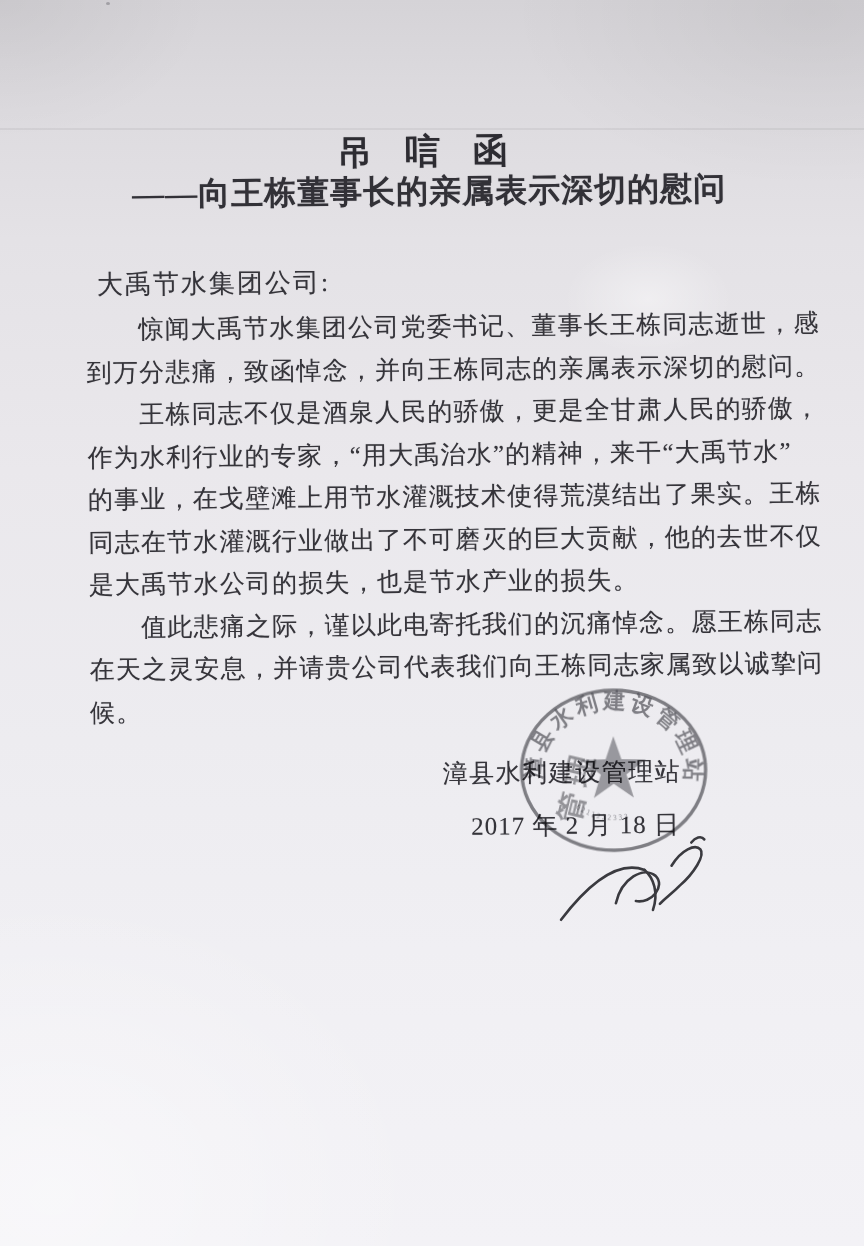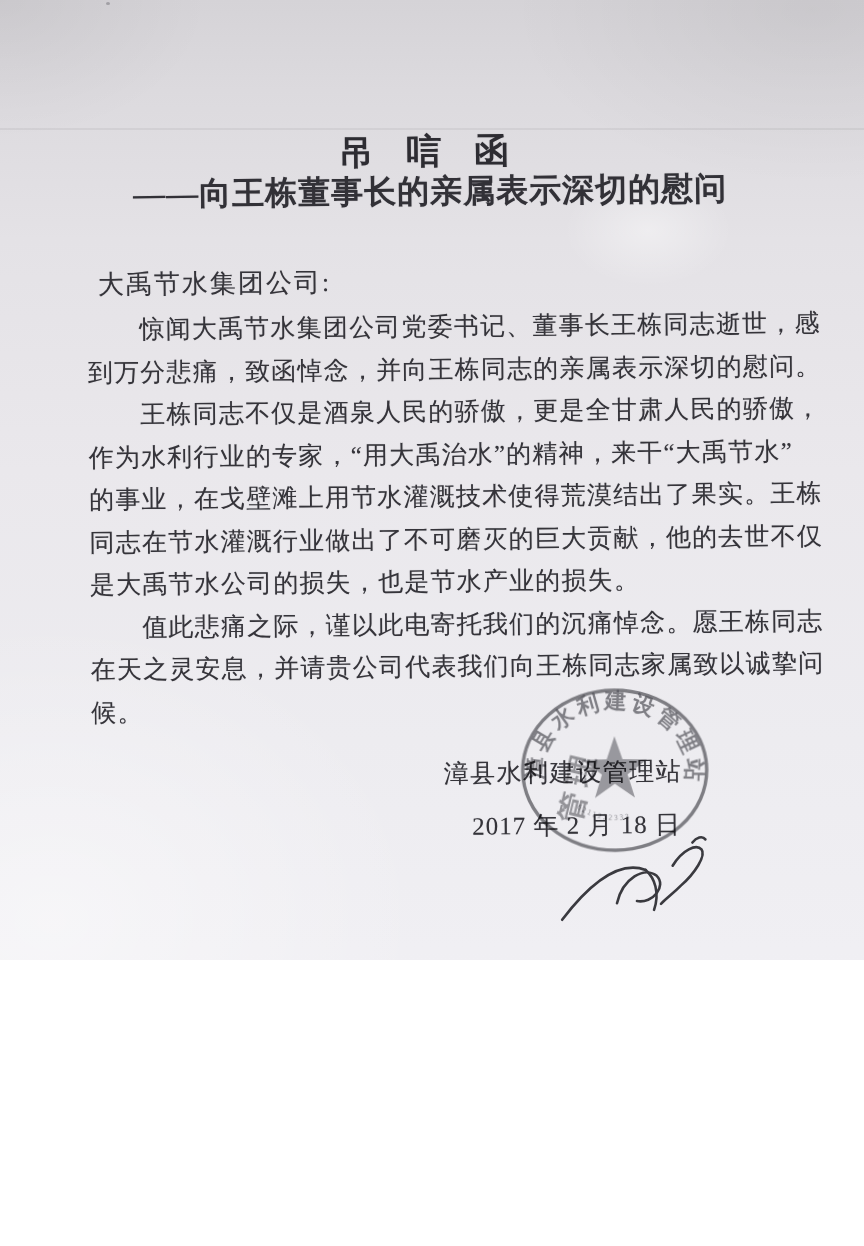--- a/index.html
+++ b/index.html
@@ -1,17 +1,17 @@
 <!DOCTYPE html>
 <html><head>
 <meta charset="utf-8">
 <style>
   html,body{margin:0;padding:0;}
   .page{
-    position:relative;width:864px;height:960px;overflow:hidden;
+    position:relative;width:864px;height:1246px;overflow:hidden;
     font-family:"Liberation Serif","DejaVu Serif",serif;
     background:
       radial-gradient(120px 80px at 75% 24%, rgba(255,255,255,.40), transparent 70%),
       radial-gradient(520px 420px at 6% 96%, rgba(255,255,255,.45), transparent 72%),
       radial-gradient(430px 250px at 94% 1%, rgba(0,0,0,.055), transparent 70%),
       radial-gradient(300px 200px at 0% 0%, rgba(0,0,0,.05), transparent 70%),
       linear-gradient(180deg,#d5d3d7 0px,#dcdade 90px,#e4e2e6 240px,#eae8ec 470px,#edecf0 740px,#f1f0f4 1020px,#f3f2f6 1246px);
   }
   .crease{position:absolute;left:0;width:864px;height:2px;background:rgba(0,0,0,.05);filter:blur(.6px);}
   .speck{position:absolute;width:4px;height:3px;background:rgba(40,40,45,.28);border-radius:50%;}

